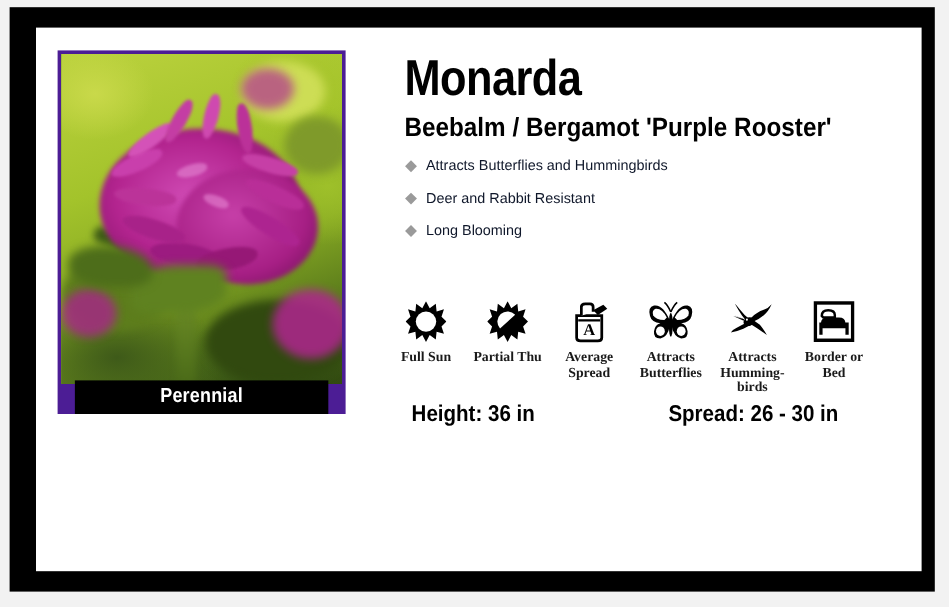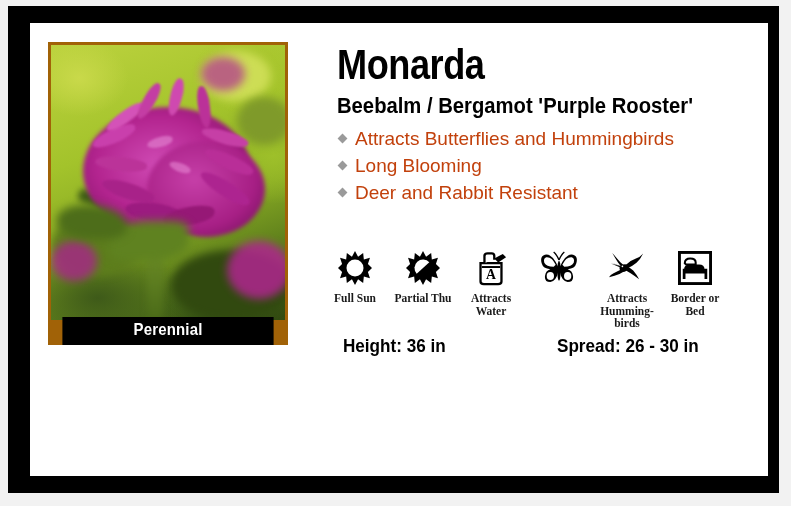--- a/index.html
+++ b/index.html
@@ -42,21 +42,21 @@
     background: #ffffff;
   }
 
   
   #photo-block {
     position: absolute;
     left: 18px;
     top: 19px;
     width: 240px;
     height: 303px;
-    background: #a16207;
+    background: #4c1d95;
     padding: 3px 12px 0 3px;
     box-sizing: border-box;
   }
   #photo-image {
     position: relative;
     width: 234px;
     height: 275px;
     overflow: hidden;
     background: #7aa81d;
   }
@@ -137,23 +137,23 @@
 
   #feature-list {
     list-style: none;
     margin: 6px 0 0 0;
     padding: 0;
   }
   .feature-item {
     position: relative;
     padding-left: 18px;
     font-family: "Liberation Sans", sans-serif;
-    font-size: 19px;
+    font-size: 12px;
     line-height: 27px;
-    color: #c2410c;
+    color: #0f172a;
     white-space: nowrap;
   }
   .feature-bullet {
     position: absolute;
     left: 2px;
     top: 10px;
     width: 7px;
     height: 7px;
     background: #9a9a9a;
     transform: rotate(45deg);
@@ -259,25 +259,25 @@
         <div id="plant-title">Monarda</div>
         <div id="plant-subtitle">Beebalm / Bergamot 'Purple Rooster'</div>
 
         <ul id="feature-list">
           <li class="feature-item">
             <span class="feature-bullet"></span>
             <span>Attracts Butterflies and Hummingbirds</span>
           </li>
           <li class="feature-item">
             <span class="feature-bullet"></span>
-            <span>Long Blooming</span>
+            <span>Deer and Rabbit Resistant</span>
           </li>
           <li class="feature-item">
             <span class="feature-bullet"></span>
-            <span>Deer and Rabbit Resistant</span>
+            <span>Long Blooming</span>
           </li>
         </ul>
       </div>
 
       <div id="icon-row">
 
         <div class="icon-cell">
           <div class="icon-glyph">
             <svg width="34" height="34" viewBox="0 0 100 100" aria-hidden="true">
               <polygon fill="#000" points="50,0 59,17 74,6 76,25 94,20 88,38 100,50 88,62 94,80 76,75 74,94 59,83 50,100 41,83 26,94 24,75 6,80 12,62 0,50 12,38 6,20 24,25 26,6 41,17"></polygon>
@@ -300,41 +300,42 @@
         <div class="icon-cell">
           <div class="icon-glyph">
             <svg width="34" height="36" viewBox="0 0 100 110" aria-hidden="true">
               <path d="M18 40 L18 96 Q18 104 28 104 L72 104 Q82 104 82 96 L82 40 Z" fill="#fff" stroke="#000" stroke-width="7"></path>
               <path d="M30 40 L30 18 Q30 10 40 10 L52 10 Q60 10 60 18 L60 30" fill="#fff" stroke="#000" stroke-width="7" stroke-linejoin="round"></path>
               <path d="M60 26 L86 12 L96 22 L72 38 Z" fill="#000"></path>
               <path d="M22 52 L78 52" stroke="#000" stroke-width="6"></path>
               <text x="50" y="90" font-family="Liberation Serif, serif" font-size="42" font-weight="bold" text-anchor="middle" fill="#000">A</text>
             </svg>
           </div>
-          <div class="icon-label">Attracts Water</div>
+          <div class="icon-label">Average Spread</div>
         </div>
 
         <div class="icon-cell">
           <div class="icon-glyph">
             <svg width="40" height="34" viewBox="0 0 120 100" aria-hidden="true">
               <g fill="#000">
                 <path d="M58 48 Q40 6 18 10 Q2 14 8 36 Q12 52 34 54 Q20 58 18 74 Q16 92 34 92 Q52 90 58 60 Z"></path>
                 <path d="M62 48 Q80 6 102 10 Q118 14 112 36 Q108 52 86 54 Q100 58 102 74 Q104 92 86 92 Q68 90 62 60 Z"></path>
                 <ellipse cx="60" cy="58" rx="5" ry="30"></ellipse>
                 <path d="M60 26 Q52 8 44 2" stroke="#000" stroke-width="4" fill="none"></path>
                 <path d="M60 26 Q68 8 76 2" stroke="#000" stroke-width="4" fill="none"></path>
               </g>
               <g fill="#fff">
                 <path d="M50 40 Q38 16 22 18 Q12 22 16 34 Q22 46 44 46 Z"></path>
                 <path d="M70 40 Q82 16 98 18 Q108 22 104 34 Q98 46 76 46 Z"></path>
                 <ellipse cx="34" cy="74" rx="11" ry="12"></ellipse>
                 <ellipse cx="86" cy="74" rx="11" ry="12"></ellipse>
               </g>
             </svg>
           </div>
+          <div class="icon-label">Attracts Butterflies</div>
         </div>
 
         <div class="icon-cell">
           <div class="icon-glyph">
             <svg width="36" height="34" viewBox="0 0 110 100" aria-hidden="true">
               <g fill="#000">
                 <path d="M52 40 Q66 26 84 20 Q96 16 104 6 Q96 24 84 34 Q72 44 58 50 Z"></path>
                 <path d="M50 46 Q34 34 22 18 Q16 10 10 4 Q20 22 28 34 Q36 46 46 54 Z"></path>
                 <path d="M46 50 Q30 58 14 66 Q4 70 0 78 Q18 74 32 68 Q44 62 52 58 Z"></path>
                 <path d="M50 44 Q64 48 74 58 Q84 70 92 84 Q78 74 66 66 Q56 60 50 56 Z"></path>

